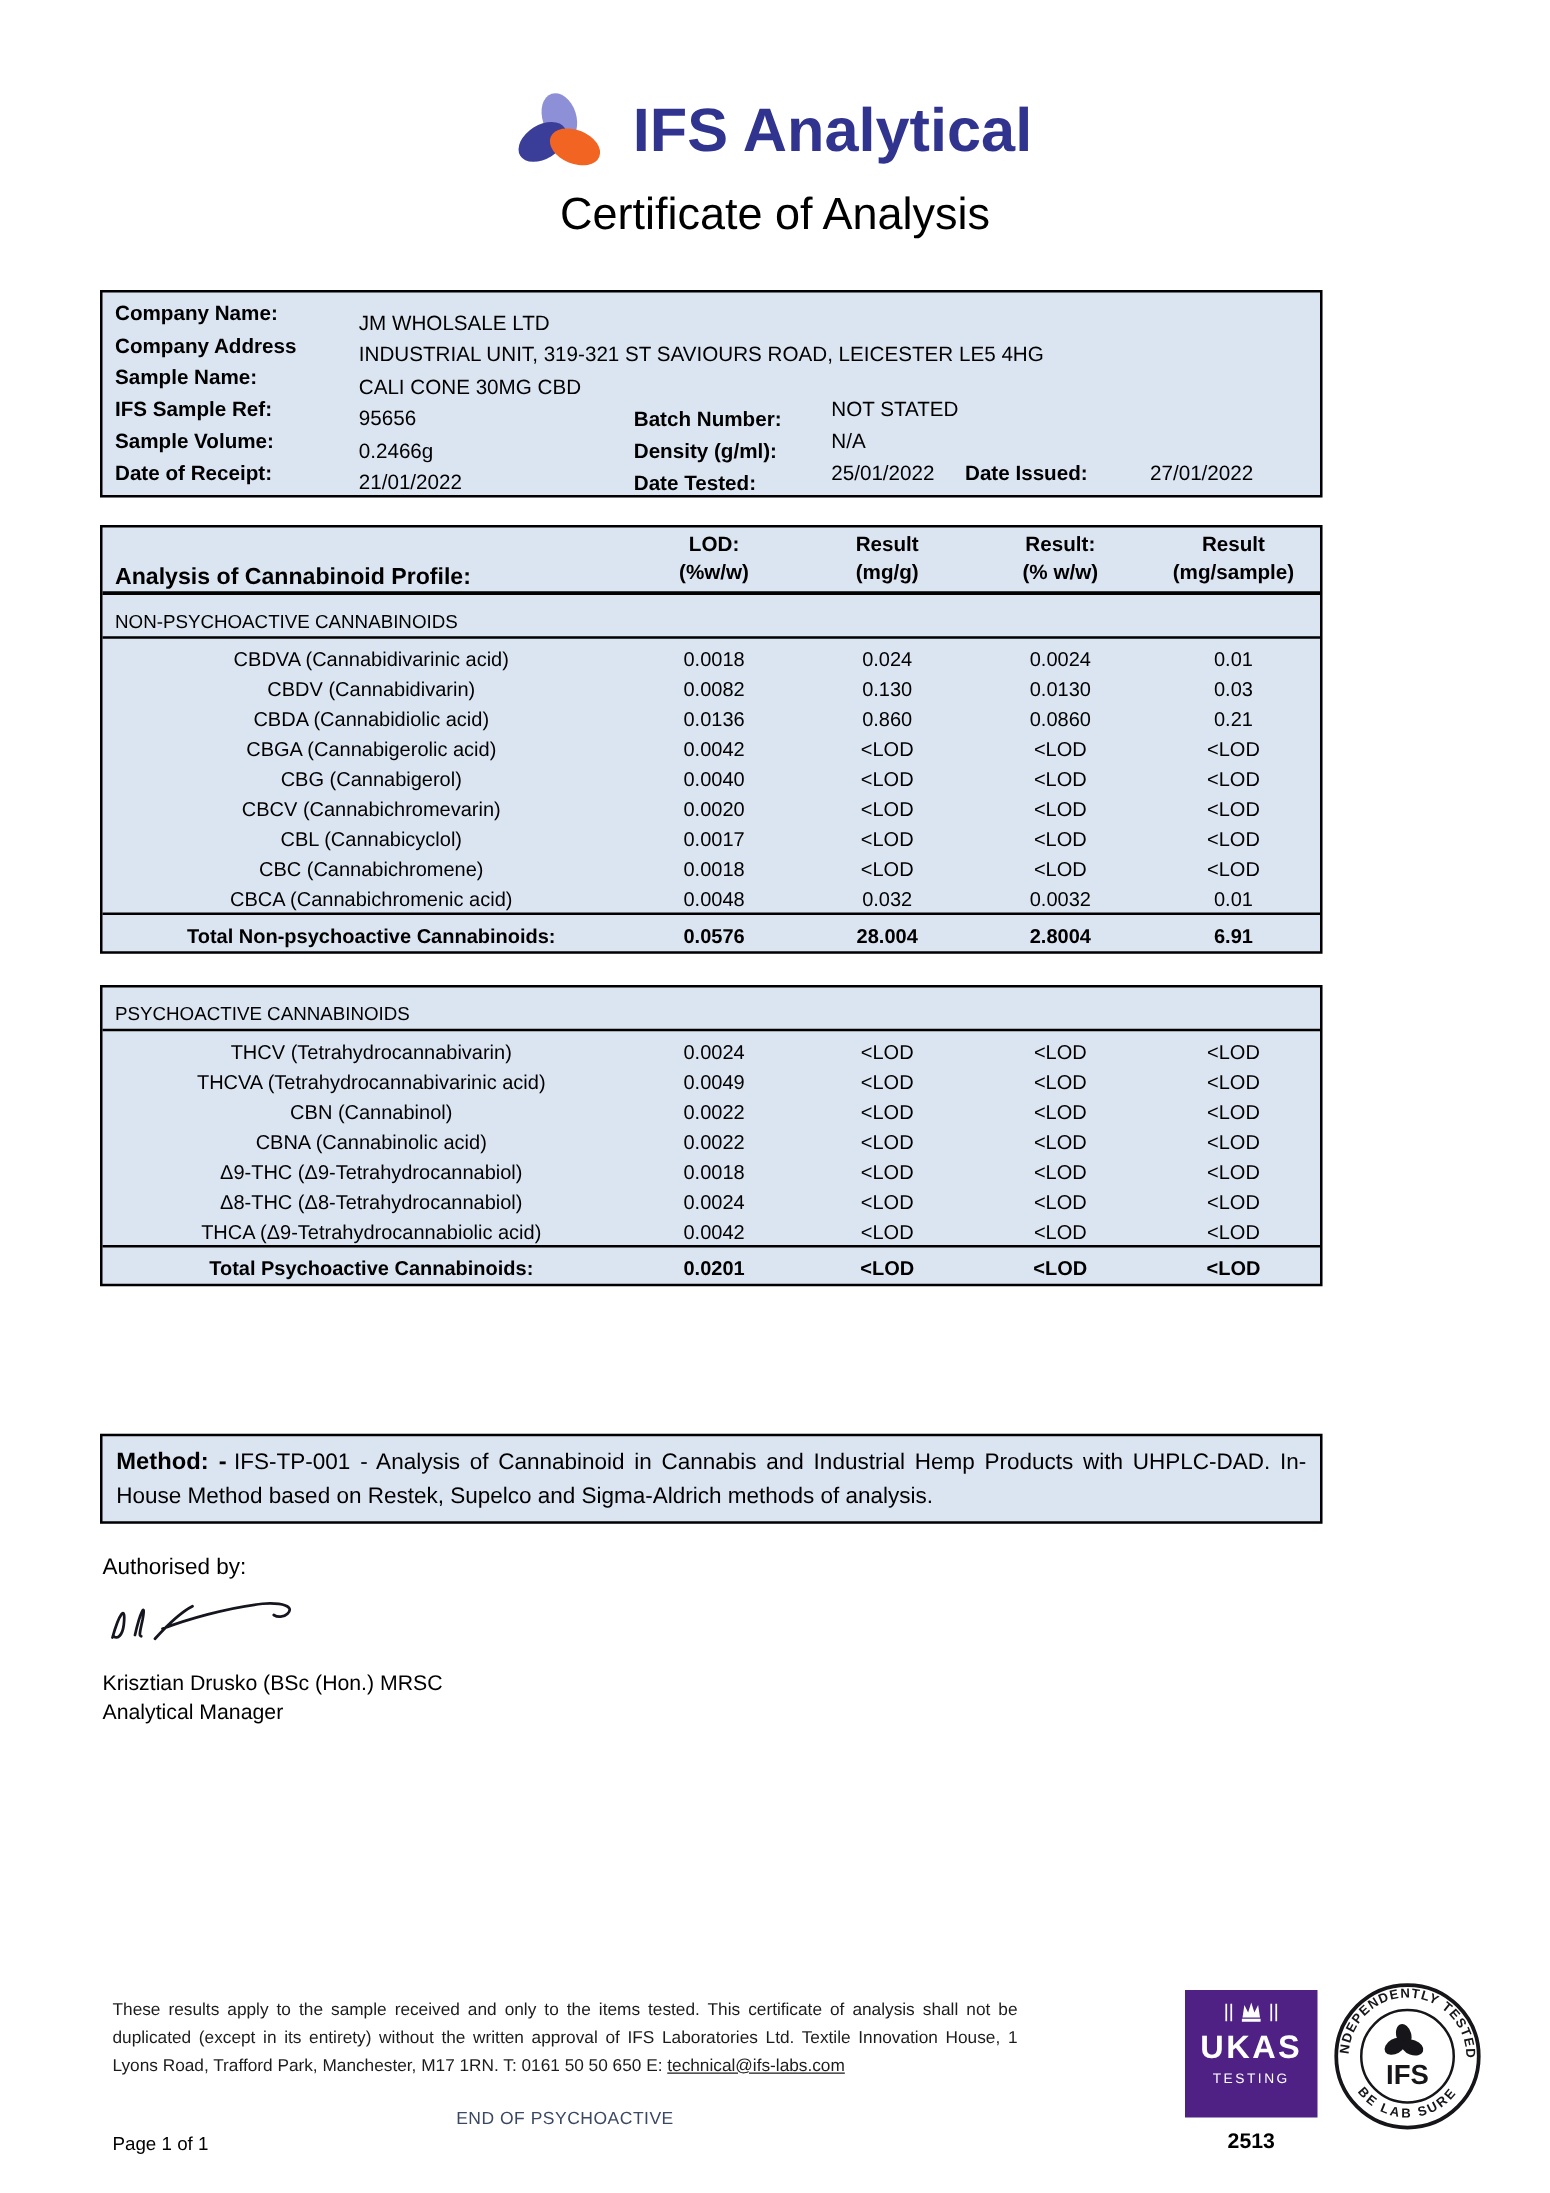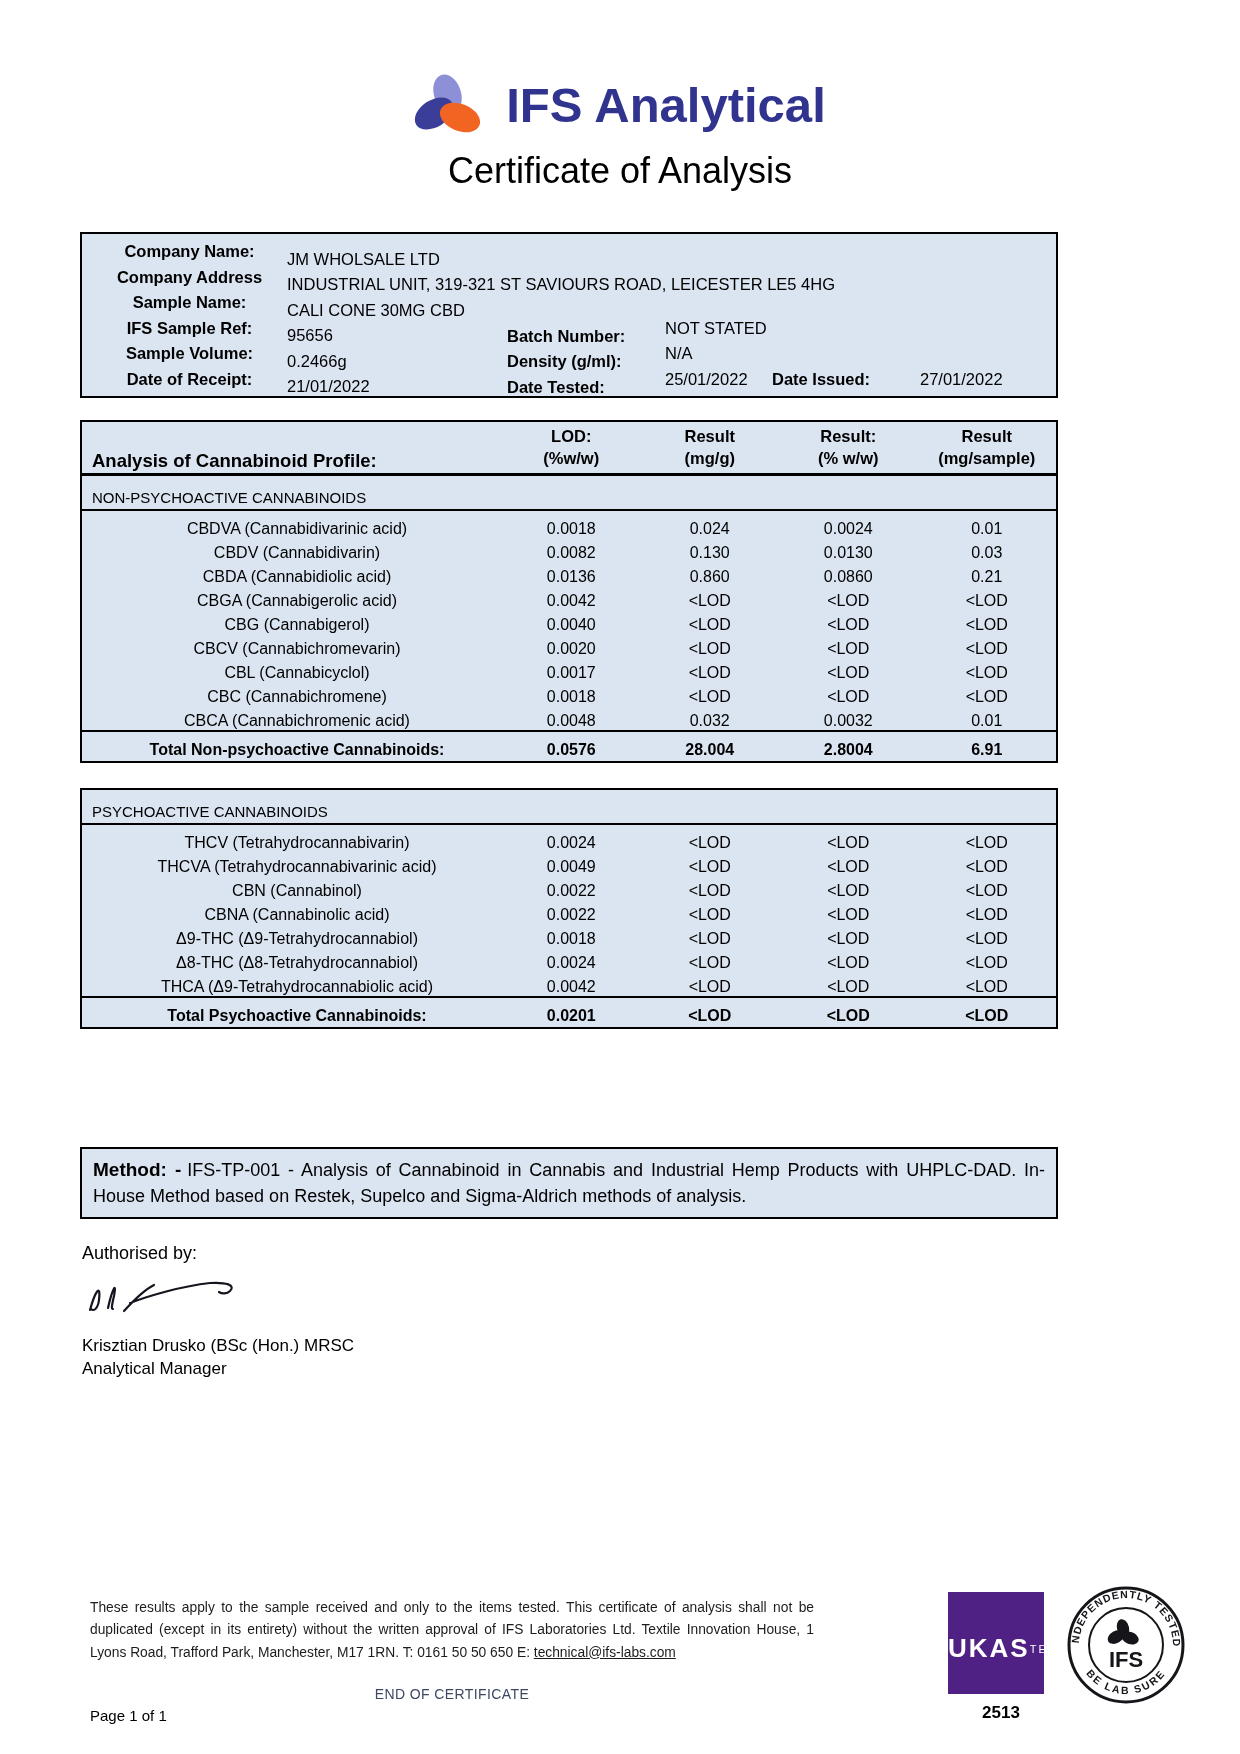--- a/index.html
+++ b/index.html
@@ -16,21 +16,21 @@
   .e3{width:42px;height:27px;left:25px;top:30px;transform:rotate(22deg);}
   .brand-text{font-size:49px;font-weight:bold;letter-spacing:0;margin-left:12px;}
   .cert-title{text-align:center;font-size:36px;margin-top:14px;font-weight:400;}
 
   
   .info-table{margin:40px 0 0 80px;width:978px;background:#dbe5f1;border:2px solid #000;
     padding:5px 0 4px;box-sizing:border-box;}
   .irow{display:flex;align-items:center;height:25.5px;font-size:16.5px;padding-left:10px;}
   .il{font-weight:bold;}
   .iv{white-space:nowrap;}
-  .il.p0{width:195px;flex:0 0 auto;text-align:center;}
+  .il.p0{width:195px;flex:0 0 auto;}
   .iv.p0{width:220px;flex:0 0 auto;margin-top:15px;}
   .il.p1{width:158px;flex:0 0 auto;margin-top:16px;}
   .iv.p1{width:107px;flex:0 0 auto;}
   .il.p2{width:148px;flex:0 0 auto;}
   .iv.p2{flex:1;}
 
   
   .ctable{margin:22px 0 0 80px;width:978px;background:#dbe5f1;border:2px solid #000;box-sizing:border-box;}
   .ctable2{margin-top:25px;}
   .thead{display:flex;border-bottom:3px solid #000;}
@@ -57,22 +57,22 @@
   .sig-role{margin:3px 0 0 82px;font-size:17px;}
 
   
   .disclaimer{position:absolute;left:90px;top:1597px;width:724px;font-size:13.8px;
     line-height:1.62;text-align:justify;color:#1c1c1c;}
   .email-link{text-decoration:underline;color:#1c1c1c;}
   .end-cert{position:absolute;left:90px;top:1686px;width:724px;text-align:center;
     font-size:14px;color:#3c4862;letter-spacing:.4px;}
   .page-num{position:absolute;left:90px;top:1707px;font-size:15px;}
 
-  .ukas{position:absolute;left:948px;top:1592px;width:96px;height:102px;
-    display:flex;flex-direction:row;align-items:center;justify-content:flex-start;
+  .ukas{position:absolute;left:948px;top:1592px;width:106px;height:102px;
+    display:flex;flex-direction:column;align-items:center;justify-content:flex-start;
     padding-top:8px;box-sizing:border-box;}
   .ukas-word{color:#fff;font-weight:bold;font-size:26px;letter-spacing:2px;margin-top:2px;}
   .ukas-sub{color:#fff;font-size:11px;letter-spacing:2px;margin-top:4px;}
   .ukas-num{position:absolute;left:948px;top:1703px;width:106px;text-align:center;
     font-weight:bold;font-size:17px;}
   .stamp{position:absolute;left:1066px;top:1585px;}
 </style>
 </head>
 <body>
 
@@ -284,21 +284,21 @@
 <div class="sig">
   <svg width="172" height="52" viewBox="0 0 172 52">
     <path d="M6 40 C11 22, 17 12, 15 30 C14 38, 10 42, 7 39 M24 38 C28 20, 33 10, 30 26 C28 35, 27 39, 29 39 M40 41 C50 30, 60 20, 70 15 M46 33 C64 26, 98 16, 126 13 C142 12, 152 15, 146 21 C143 24, 138 24, 135 22" stroke="#15151f" fill="none" stroke-width="2.2" stroke-linecap="round"></path>
   </svg>
 </div>
 <div class="sig-name">Krisztian Drusko (BSc (Hon.) MRSC</div>
 <div class="sig-role">Analytical Manager</div>
 
 <div class="disclaimer"><span>These results apply to the sample received and only to the items tested. This certificate of analysis shall not be duplicated (except in its entirety) without the written approval of IFS Laboratories Ltd. Textile Innovation House, 1 Lyons Road, Trafford Park, Manchester, M17 1RN. T: 0161 50 50 650 E: </span><a href="#" class="email-link">technical@ifs-labs.com</a></div>
 
-<div class="end-cert">END OF CERTIFICATE</div>
+<div class="end-cert">END OF PSYCHOACTIVE</div>
 <div class="page-num">Page 1 of 1</div>
 
 <div class="ukas" style="background:#4f2184">
   <svg width="46" height="20" viewBox="0 0 46 20">
     <line x1="3" y1="3" x2="3" y2="17" stroke="#fff" stroke-width="1.4"></line>
     <line x1="7" y1="3" x2="7" y2="17" stroke="#fff" stroke-width="1.4"></line>
     <line x1="39" y1="3" x2="39" y2="17" stroke="#fff" stroke-width="1.4"></line>
     <line x1="43" y1="3" x2="43" y2="17" stroke="#fff" stroke-width="1.4"></line>
     <path d="M16 14 L17.5 4 L20.5 10 L23 2 L25.5 10 L28.5 4 L30 14 Z" fill="#fff"></path>
     <rect x="15.5" y="15" width="15" height="2.4" fill="#fff"></rect>

